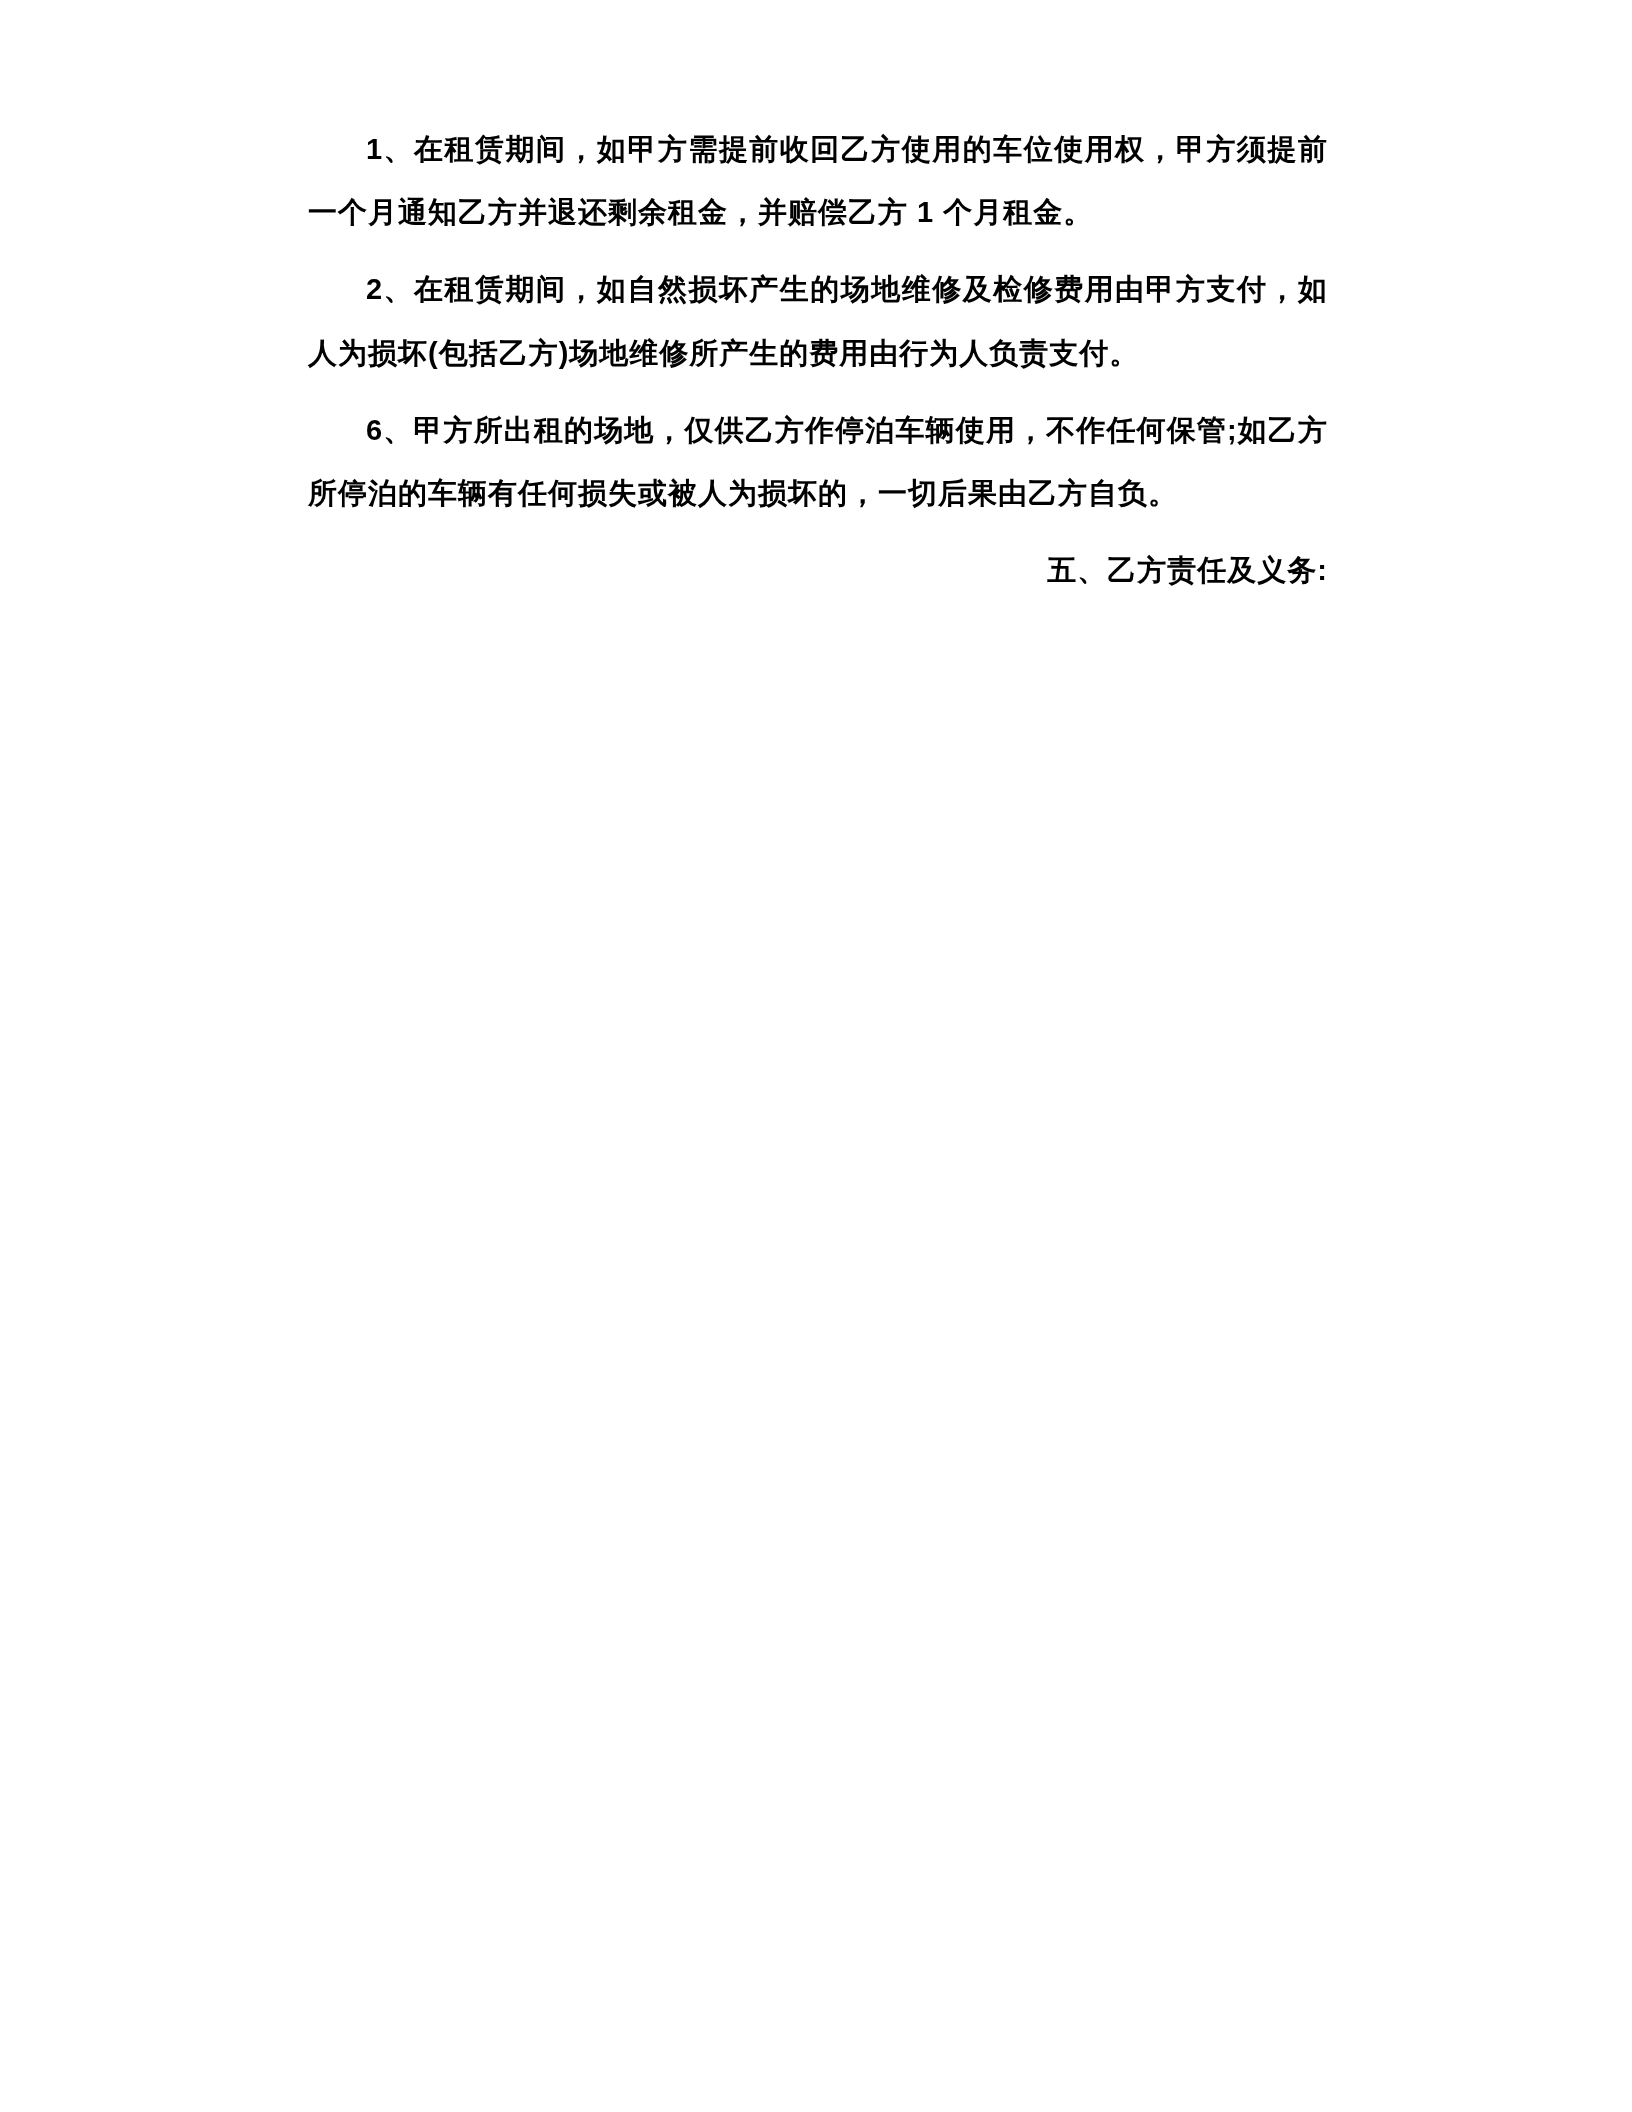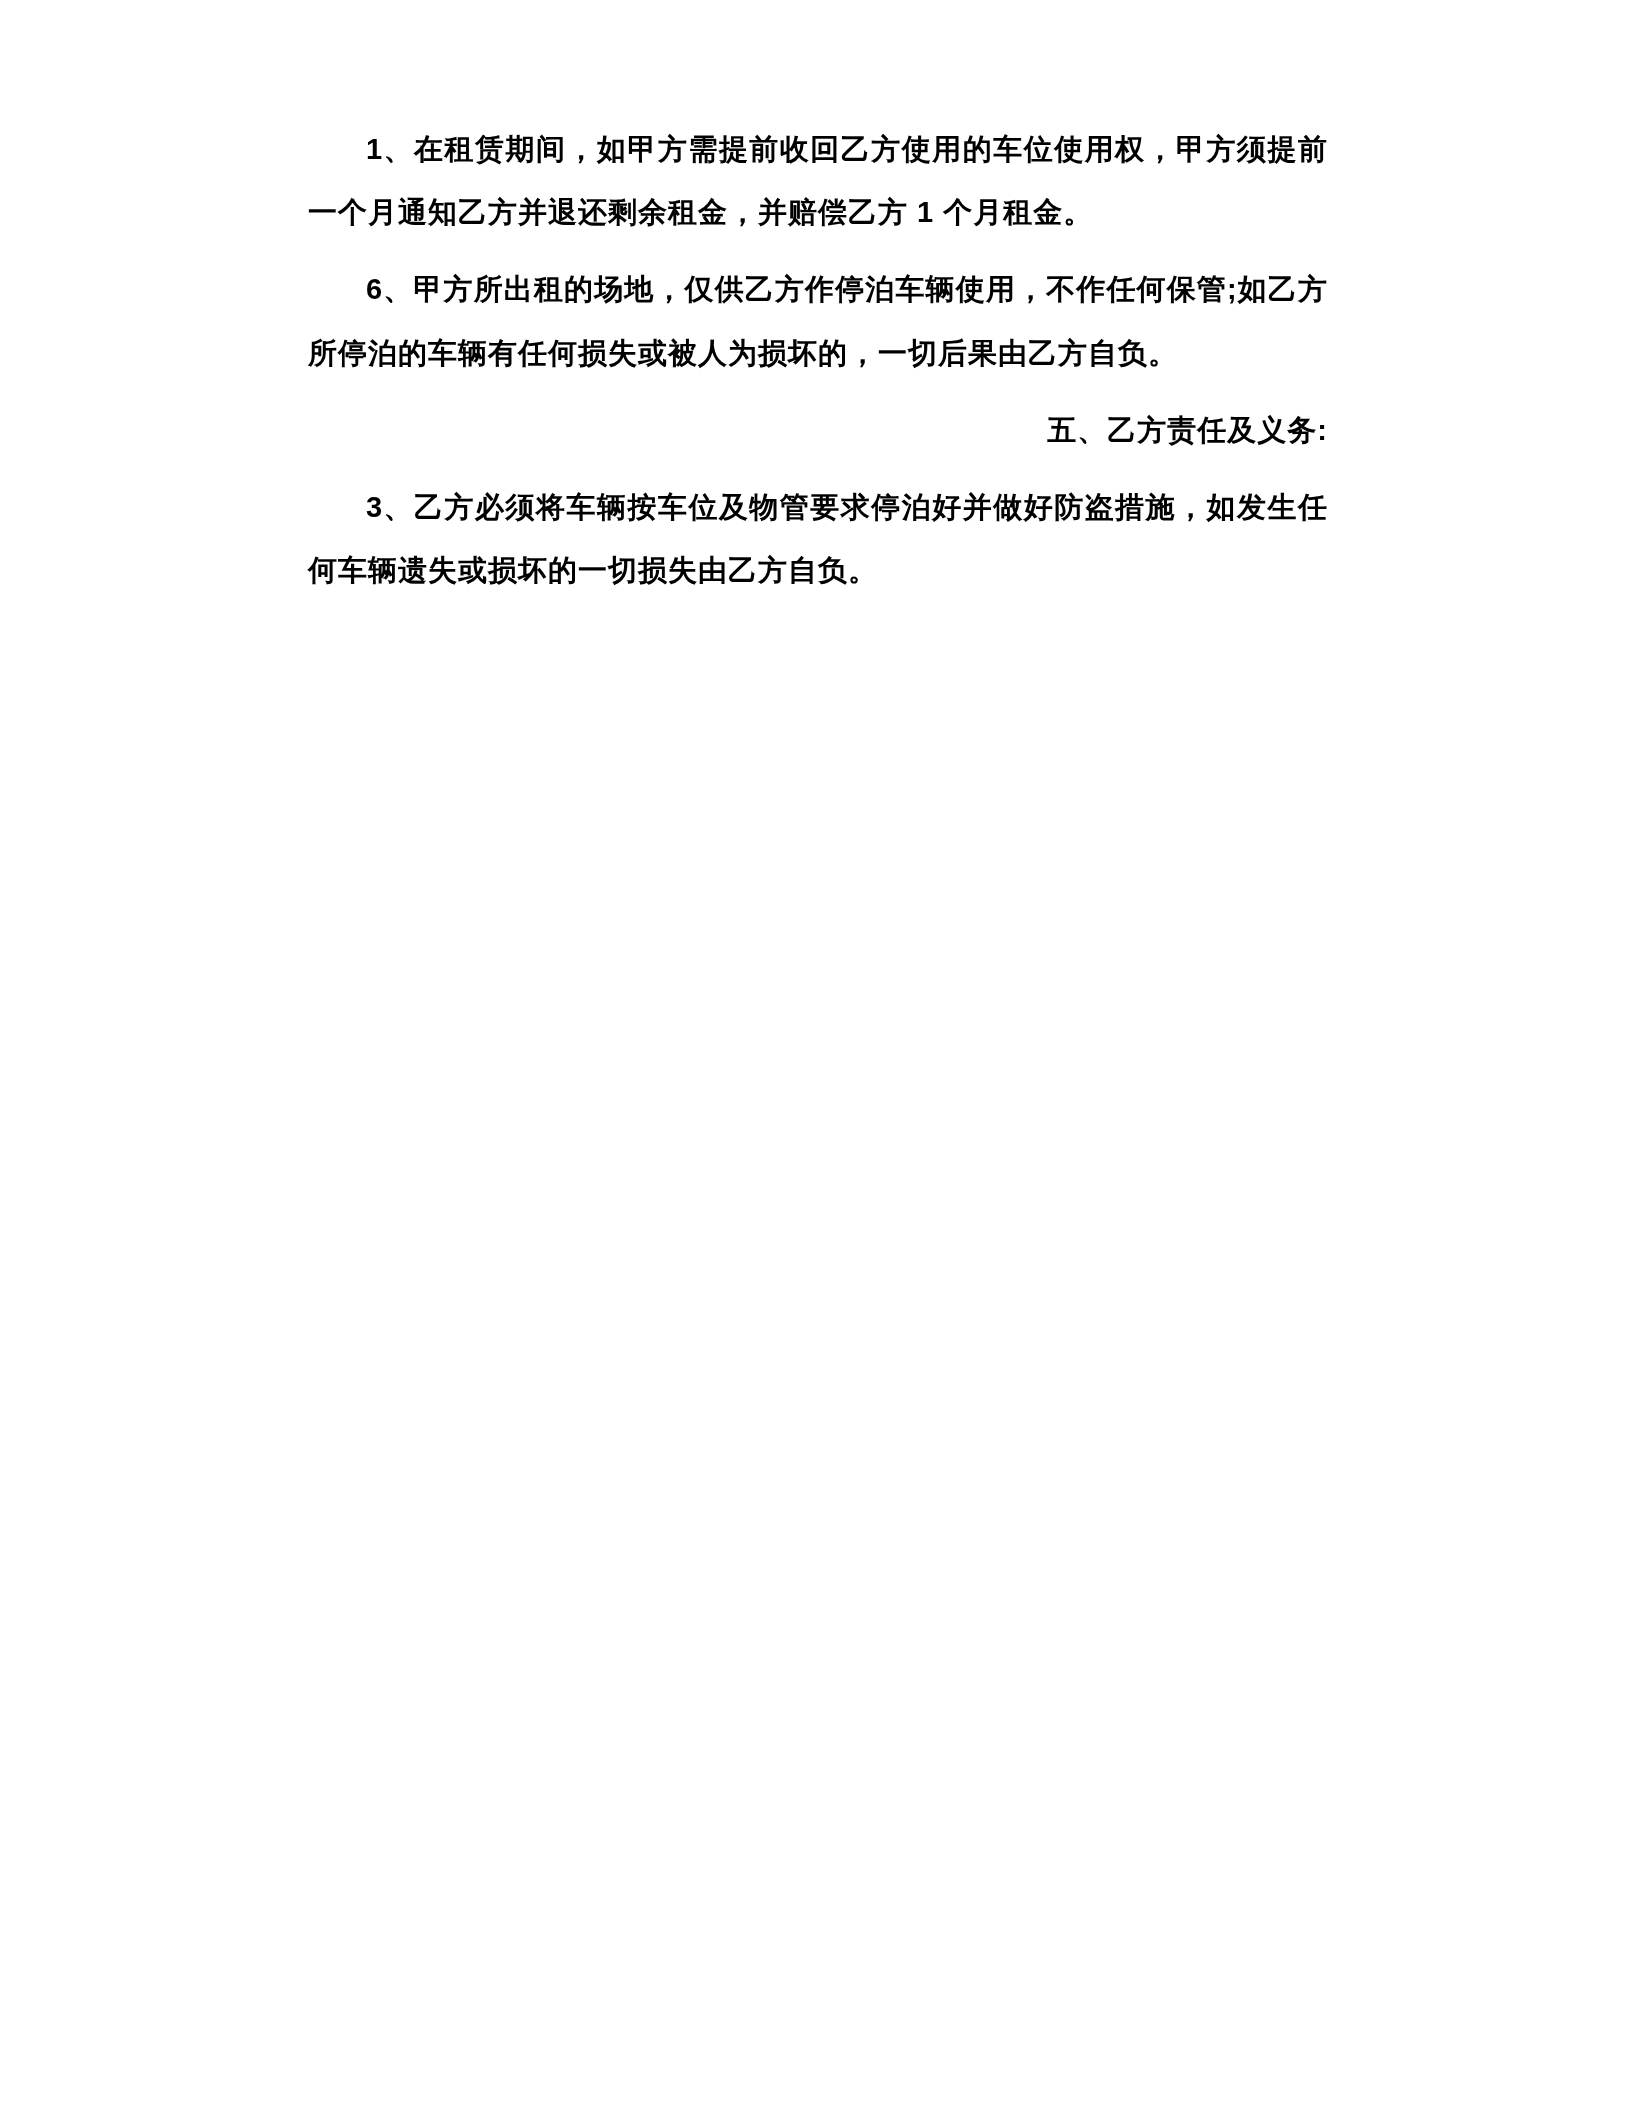--- a/index.html
+++ b/index.html
@@ -34,17 +34,17 @@
     text-align: right;
   }
 </style>
 </head>
 <body>
 
 <main class="page">
   <section class="contract-body" id="contract-body">
 
   <p>1、在租赁期间，如甲方需提前收回乙方使用的车位使用权，甲方须提前一个月通知乙方并退还剩余租金，并赔偿乙方 1 个月租金。</p>
+      <p>2、在租赁期间，如自然损坏产生的场地维修及检修费用由甲方支付，如人为损坏(包括乙方)场地维修所产生的费用由行为人负责支付。</p>
       <p>6、甲方所出租的场地，仅供乙方作停泊车辆使用，不作任何保管;如乙方所停泊的车辆有任何损失或被人为损坏的，一切后果由乙方自负。</p>
       <p class="section-heading">五、乙方责任及义务:</p>
-      <p>3、乙方必须将车辆按车位及物管要求停泊好并做好防盗措施，如发生任何车辆遗失或损坏的一切损失由乙方自负。</p>
     </section>
 </main>
 
 </body></html>

